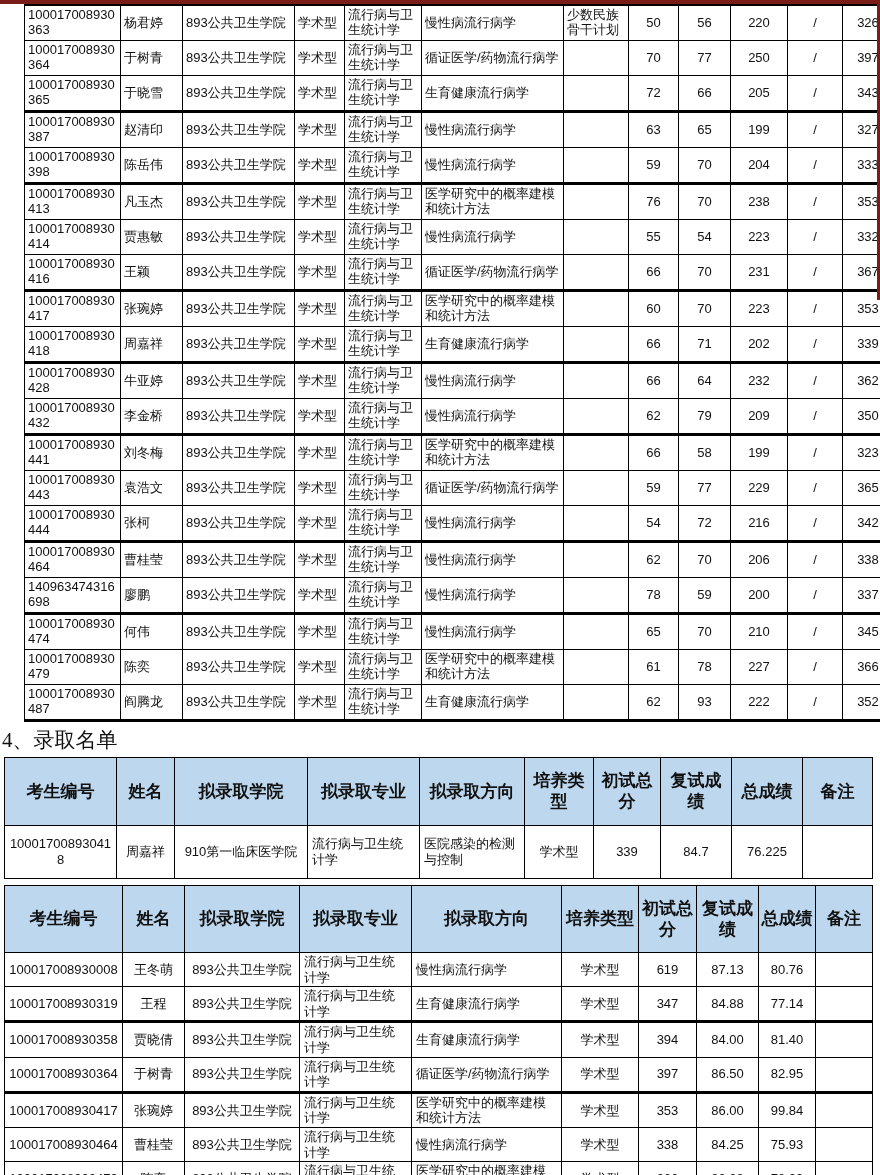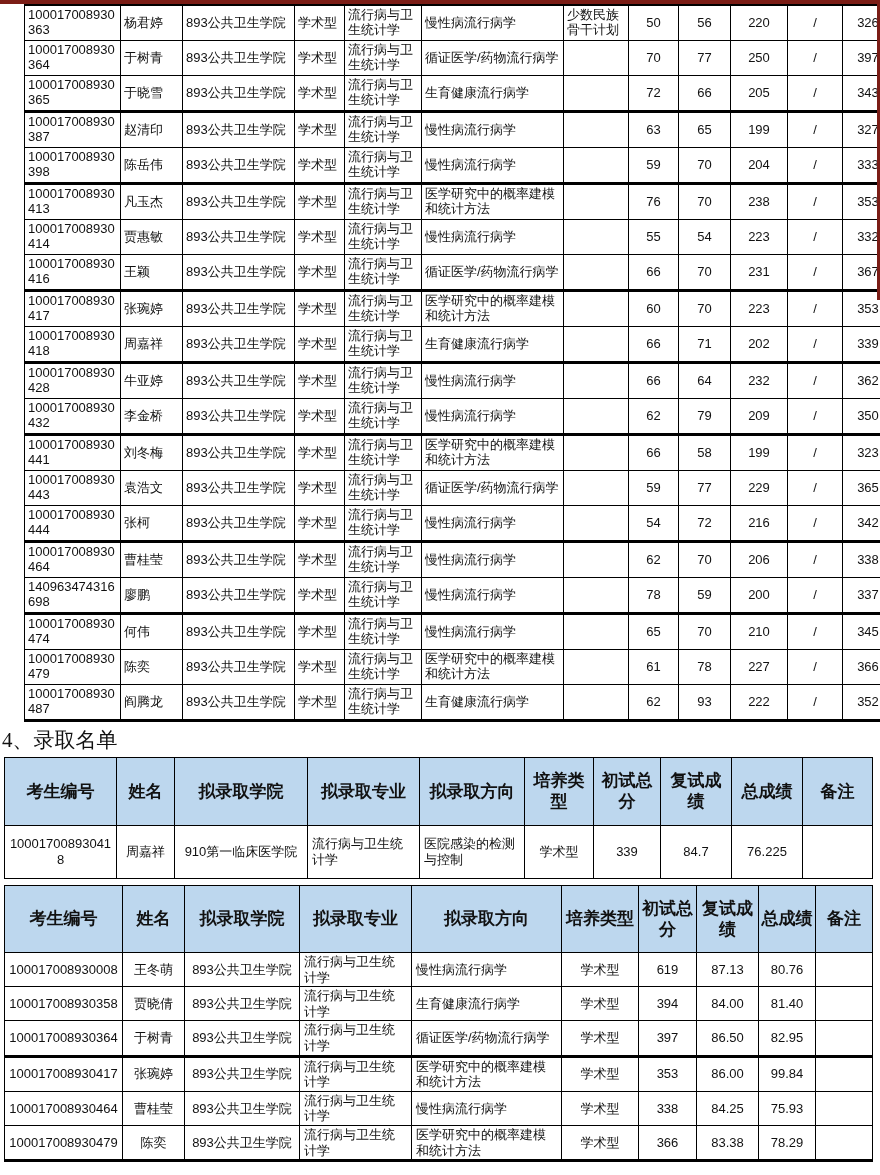--- a/index.html
+++ b/index.html
@@ -410,20 +410,32 @@
         <td class="ctr">王冬萌</td>
         <td class="ctr">893公共卫生学院</td>
         <td>流行病与卫生统计学</td>
         <td>慢性病流行病学</td>
         <td class="ctr">学术型</td>
         <td class="ctr">619</td>
         <td class="ctr">87.13</td>
         <td class="ctr">80.76</td>
         <td class="ctr"></td>
       </tr>
+      <tr class="group-end">
+        <td class="ctr">100017008930319</td>
+        <td class="ctr">王程</td>
+        <td class="ctr">893公共卫生学院</td>
+        <td>流行病与卫生统计学</td>
+        <td>生育健康流行病学</td>
+        <td class="ctr">学术型</td>
+        <td class="ctr">347</td>
+        <td class="ctr">84.88</td>
+        <td class="ctr">77.14</td>
+        <td class="ctr"></td>
+      </tr>
       <tr>
         <td class="ctr">100017008930358</td>
         <td class="ctr">贾晓倩</td>
         <td class="ctr">893公共卫生学院</td>
         <td>流行病与卫生统计学</td>
         <td>生育健康流行病学</td>
         <td class="ctr">学术型</td>
         <td class="ctr">394</td>
         <td class="ctr">84.00</td>
         <td class="ctr">81.40</td>

